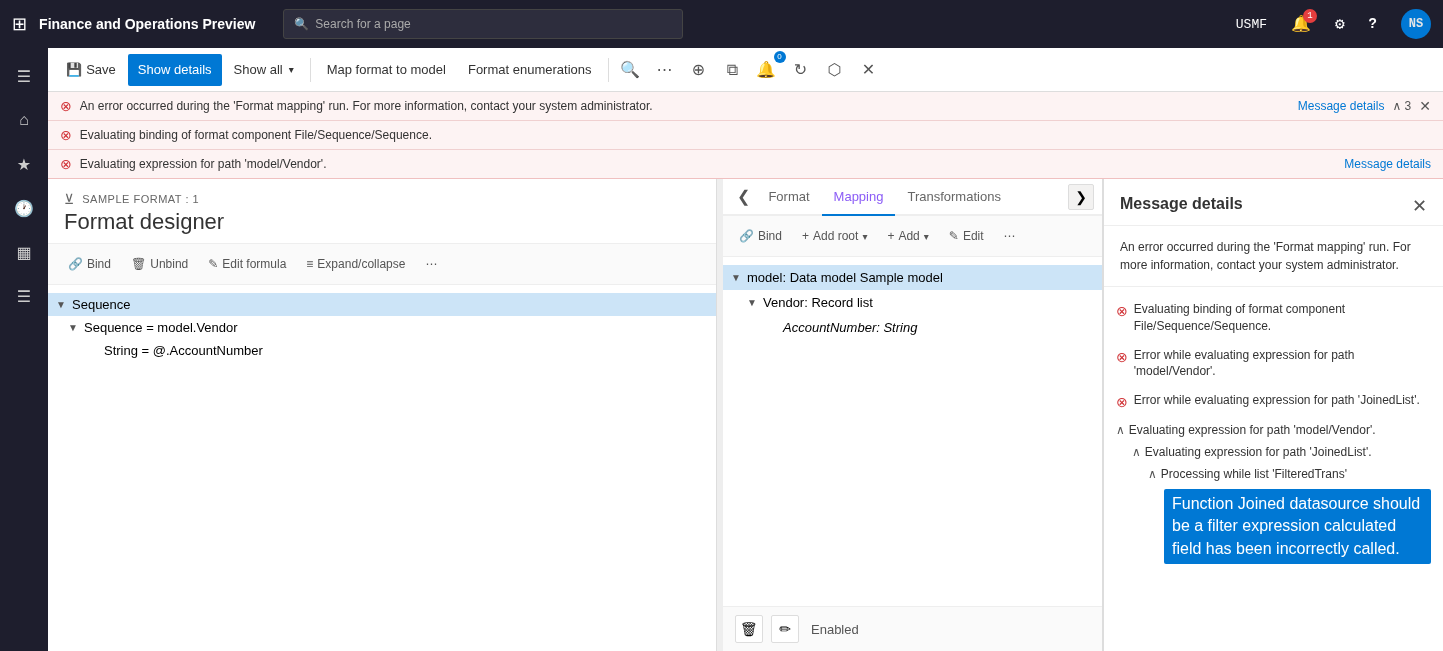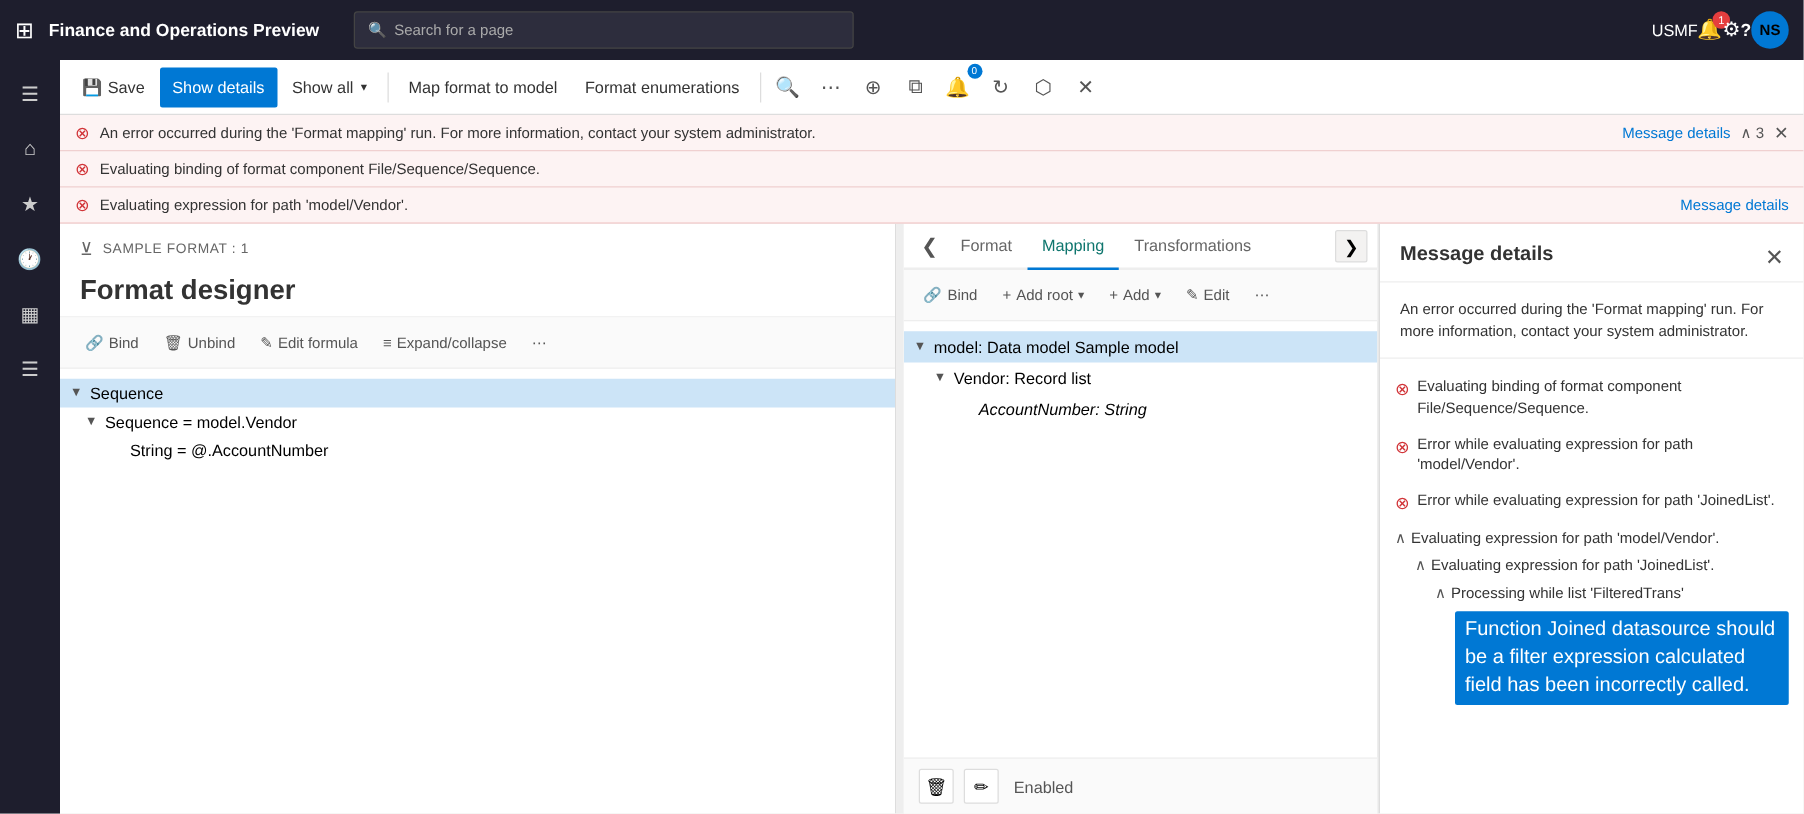--- a/index.html
+++ b/index.html
@@ -27,40 +27,40 @@
       padding: 0 10px;
       gap: 6px;
       color: #aaa;
       min-width: 320px;
       flex: 1;
       max-width: 400px;
       margin: 0 20px;
       cursor: text;
     }
     .search-bar span { font-size: 12px; }
-    .top-nav-right { display: flex; align-items: center; gap: 0; margin-left: auto; color: white; }
+    .top-nav-right { display: flex; align-items: center; gap: 24px; margin-left: auto; color: white; font-family: Liberation Mono, monospace; }
     .top-nav-right .env-label { font-size: 13px; }
     .top-nav-right .icon-btn { cursor: pointer; font-size: 16px; position: relative; }
     .badge {
       position: absolute;
       top: -5px;
       right: -6px;
       background: #e53e3e;
       color: white;
       border-radius: 50%;
       width: 14px;
       height: 14px;
       font-size: 9px;
       display: flex;
       align-items: center;
       justify-content: center;
     }
     .avatar {
       background: #0078d4;
-      color: #000000;
+      color: #e5e5e5;
       border-radius: 50%;
       width: 30px;
       height: 30px;
       display: flex;
       align-items: center;
       justify-content: center;
       font-size: 12px;
       font-weight: 600;
       cursor: pointer;
     }
@@ -173,21 +173,21 @@
       background: #fff;
       display: flex;
       flex-direction: column;
       overflow: hidden;
       border-right: 1px solid #ddd;
     }
     .designer-header {
       padding: 12px 16px 8px;
       border-bottom: 1px solid #eee;
     }
-    .designer-title { font-size: 22px; font-weight: 700; color: #333; margin-top: 12px; }
+    .designer-title { font-size: 22px; font-weight: 400; color: #333; margin-top: 2px; }
 
     
     .designer-toolbar {
       display: flex;
       align-items: center;
       padding: 6px 12px;
       border-bottom: 1px solid #eee;
       gap: 4px;
       background: #fafafa;
     }
@@ -250,21 +250,21 @@
       font-size: 13px;
       cursor: pointer;
       color: #666;
       border-bottom: 2px solid transparent;
       margin-bottom: -2px;
       display: flex;
       align-items: flex-start;
       gap: 4px;
       white-space: nowrap;
     }
-    .m-tab.active { color: #0f766e; border-bottom: 2px solid #0078d4; }
+    .m-tab.active { color: #8b5cf6; border-bottom: 2px solid #0078d4; }
     .m-tab-prev { color: #555; cursor: pointer; background: none; border: none; font-size: 16px; padding: 6px; }
     .m-tab-next {
       background: #f3f2f1;
       border: 1px solid #ddd;
       cursor: pointer;
       border-radius: 2px;
       font-size: 14px;
       padding: 4px 6px;
       margin-left: auto;
     }

